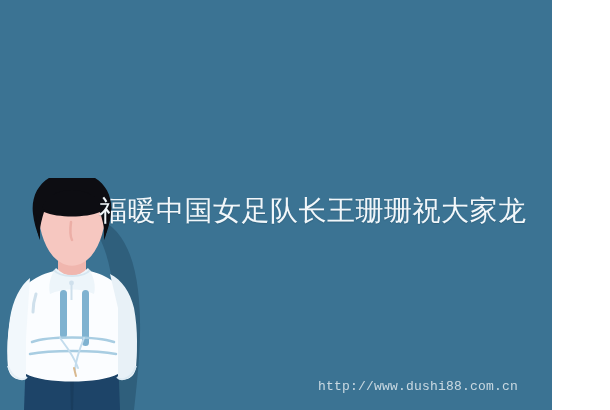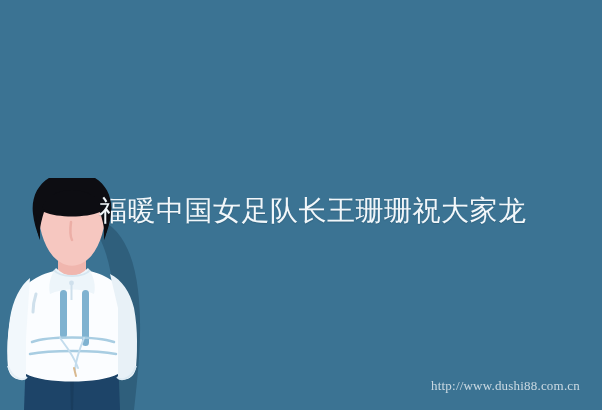--- a/index.html
+++ b/index.html
@@ -2,21 +2,21 @@
 <html><head>
 <meta charset="utf-8">
 <style>
   html, body {
     margin: 0;
     padding: 0;
     background: #ffffff;
   }
   #canvas {
     position: relative;
-    width: 602px;
+    width: 552px;
     height: 410px;
     overflow: hidden;
     background: #3b7393;
     font-family: "Liberation Sans", "DejaVu Sans", sans-serif;
   }
 
   
   .headline {
     position: absolute;
     left: 99px;
@@ -28,26 +28,26 @@
     letter-spacing: 0.5px;
     font-weight: 400;
     white-space: pre-wrap;
     text-shadow: 0 1px 1px rgba(20,55,75,0.25);
   }
   .headline .line { display: block; }
 
   
   .watermark {
     position: absolute;
-    right: 22px;
+    right: 34px;
     bottom: 16px;
     color: rgba(255,255,255,0.72);
     font-size: 13px;
     letter-spacing: 0.2px;
-    font-family: Liberation Serif, serif;
+    font-family: Liberation Mono, monospace;
   }
 
   
   .figure {
     position: absolute;
     left: 0px;
     top: 178px;
     width: 160px;
     height: 232px;
   }

